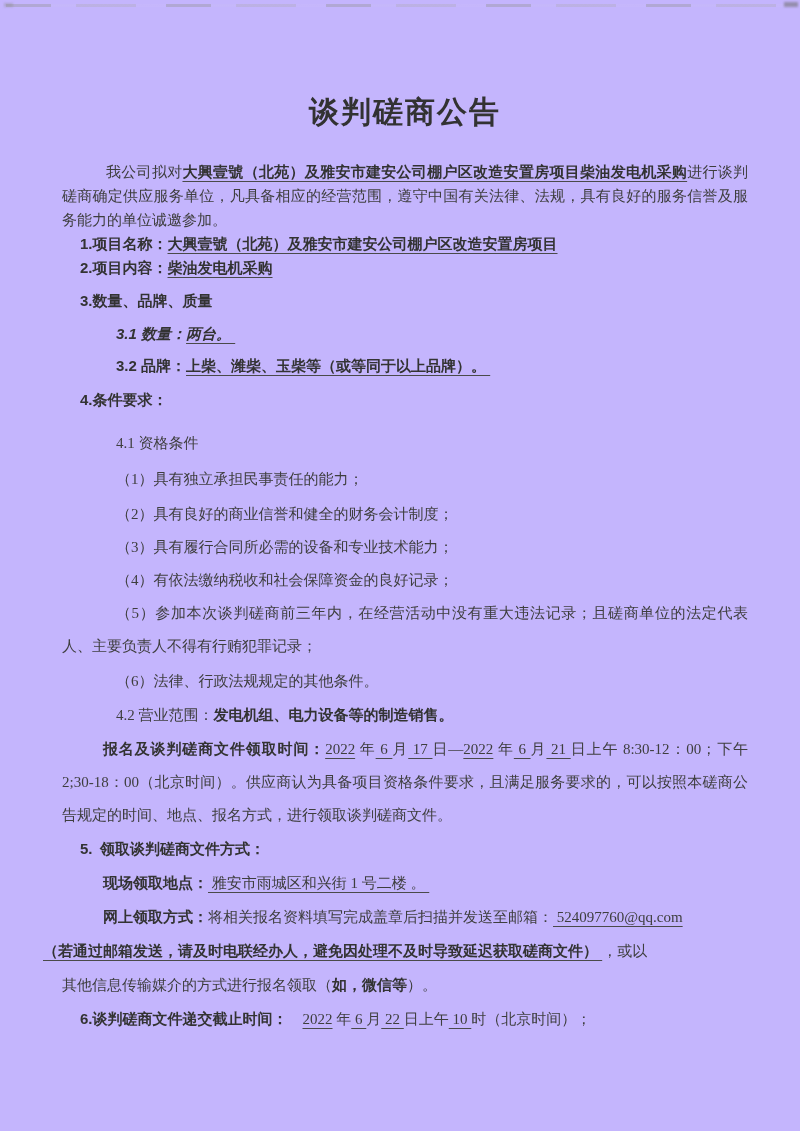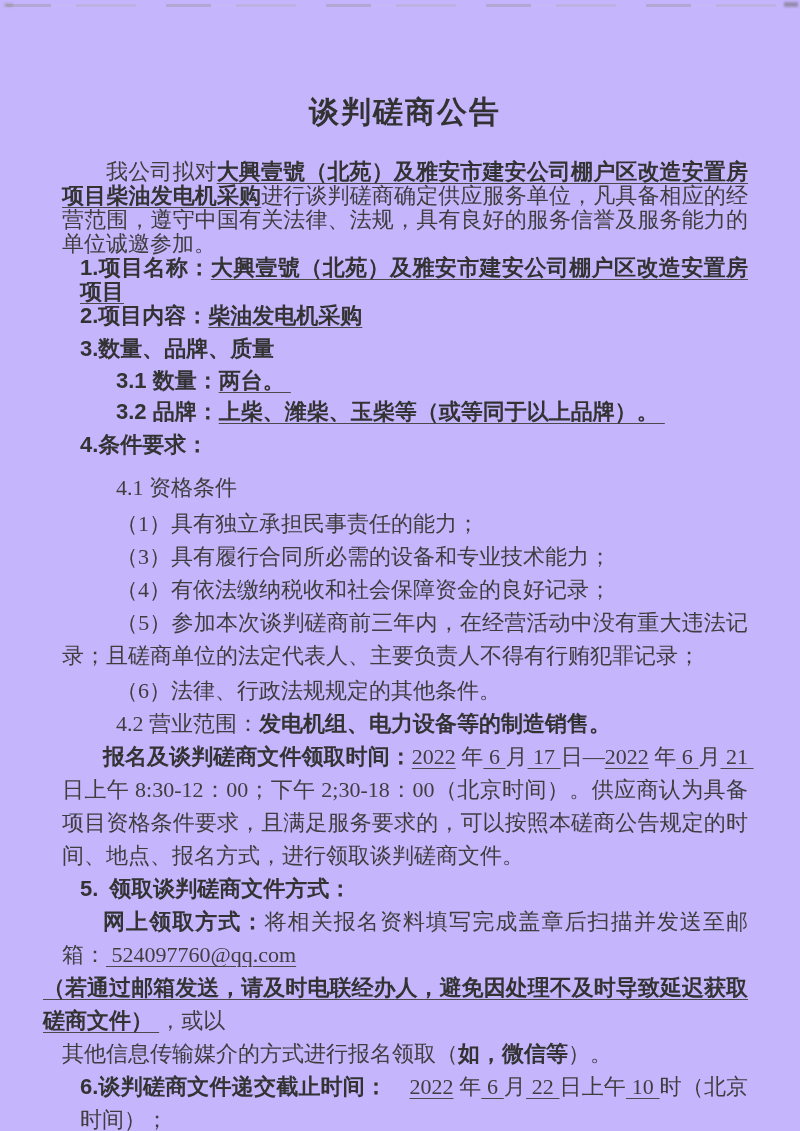--- a/index.html
+++ b/index.html
@@ -17,21 +17,21 @@
   .title {
     margin: 0;
     font-size: 30px;
     line-height: 48px;
     font-weight: bold;
     text-align: center;
     letter-spacing: 2px;
     color: #323232;
     font-family: "Liberation Serif", "DejaVu Serif", serif;
   }
-  .p { margin: 0; padding: 0; font-size: 22px; text-align: justify; }
+  .p { margin: 0; padding: 0; font-size: 15px; text-align: justify; }
   .run { white-space: pre-wrap; }
   .s-b {
     font-weight: bold;
     color: #333333;
     font-family: "Liberation Sans", "DejaVu Sans", sans-serif;
   }
   .s-u {
     text-decoration: underline;
     text-underline-offset: 3.5px;
     text-decoration-thickness: 1.2px;
@@ -43,21 +43,21 @@
   .ti-44 { text-indent: 44px; }
   .ti-41 { text-indent: 41px; }
   .ti-54 { text-indent: 54px; }
   .ml-41 { margin-left: 18px; }
   .ml-54 { margin-left: 54px; }
   .ml-n19 { margin-left: -19px; }
   .nowrap { white-space: nowrap; }
   .mt2  { margin-top: 2px; }
   .mt3  { margin-top: 3px; }
   .mt4  { margin-top: 4px; }
-  .mt5  { margin-top: 5px; }
+  .mt5  { margin-top: 5px; font-style: italic; }
   .mt6  { margin-top: 6px; }
   .mt7  { margin-top: 7px; }
   .mt13 { margin-top: 13px; font-family: Liberation Serif, serif; }
   .mt24 { margin-top: 24px; }
   .scan-top {
     position: absolute; top: 4px; left: 6px; width: 786px; height: 3px;
     background: repeating-linear-gradient(90deg,
       rgba(150,150,150,0.40) 0px 45px,
       rgba(220,220,220,0.08) 45px 70px,
       rgba(170,170,170,0.30) 70px 130px,
@@ -86,25 +86,27 @@
   <div>
       <p class="p lh24 ti-44 mt24"><span class="run">我公司拟对</span><span class="run s-b s-u">大興壹號（北苑）及雅安市建安公司棚户区改造安置房项目柴油发电机采购</span><span class="run">进行谈判磋商确定供应服务单位，凡具备相应的经营范围，遵守中国有关法律、法规，具有良好的服务信誉及服务能力的单位诚邀参加。</span></p>
       <p class="p lh24 ml-41"><span class="run s-b">1.项目名称：</span><span class="run s-b s-u">大興壹號（北苑）及雅安市建安公司棚户区改造安置房项目</span></p>
       <p class="p lh24 ml-41"><span class="run s-b">2.项目内容：</span><span class="run s-b s-u">柴油发电机采购</span></p>
       <p class="p lh27 ml-41 mt7"><span class="run s-b">3.数量、品牌、质量</span></p>
       <p class="p lh27 ml-54 mt5"><span class="run s-b">3.1 数量：</span><span class="run s-b s-u">两台。 </span></p>
       <p class="p lh27 ml-54 mt4"><span class="run s-b">3.2 品牌：</span><span class="run s-b s-u">上柴、潍柴、玉柴等（或等同于以上品牌）。 </span></p>
       <p class="p lh27 ml-41 mt6"><span class="run s-b">4.条件要求：</span></p>
       <p class="p lh33 ml-54 mt13"><span class="run">4.1 资格条件</span></p>
       <p class="p lh33 ml-54 mt3"><span class="run">（1）具有独立承担民事责任的能力；</span></p>
+      <p class="p lh33 ml-54 mt2"><span class="run">（2）具有良好的商业信誉和健全的财务会计制度；</span></p>
       <p class="p lh33 ml-54"><span class="run">（3）具有履行合同所必需的设备和专业技术能力；</span></p>
       <p class="p lh33 ml-54"><span class="run">（4）有依法缴纳税收和社会保障资金的良好记录；</span></p>
       <p class="p lh33 ti-54"><span class="run">（5）参加本次谈判磋商前三年内，在经营活动中没有重大违法记录；且磋商单位的法定代表人、主要负责人不得有行贿犯罪记录；</span></p>
       <p class="p lh33 ml-54 mt2"><span class="run">（6）法律、行政法规规定的其他条件。</span></p>
       <p class="p lh33 ml-54"><span class="run">4.2 营业范围：</span><span class="run s-b">发电机组、电力设备等的制造销售。</span></p>
       <p class="p lh33 ti-41"><span class="run s-b">报名及谈判磋商文件领取时间：</span><span class="run s-u">2022</span><span class="run"> 年</span><span class="run s-u"> 6 </span><span class="run">月</span><span class="run s-u"> 17 </span><span class="run">日—</span><span class="run s-u">2022</span><span class="run"> 年</span><span class="run s-u"> 6 </span><span class="run">月</span><span class="run s-u"> 21 </span><span class="run">日上午 8:30-12：00；下午 2;30-18：00（北京时间）。供应商认为具备项目资格条件要求，且满足服务要求的，可以按照本磋商公告规定的时间、地点、报名方式，进行领取谈判磋商文件。</span></p>
       <p class="p lh33 ml-41"><span class="run s-b">5. 领取谈判磋商文件方式：</span></p>
+      <p class="p lh33 ti-41"><span class="run s-b">现场领取地点：</span><span class="run s-u"> 雅安市雨城区和兴街 1 号二楼 。 </span></p>
       <p class="p lh33 ti-41"><span class="run s-b">网上领取方式：</span><span class="run">将相关报名资料填写完成盖章后扫描并发送至邮箱：</span><span class="run s-u"> 524097760@qq.com</span></p>
       <p class="p lh33 ml-n19 nowrap"><span class="run s-b s-u">（若通过邮箱发送，请及时电联经办人，避免因处理不及时导致延迟获取磋商文件） </span><span class="run">，或以</span></p>
       <p class="p lh33"><span class="run">其他信息传输媒介的方式进行报名领取（</span><span class="run s-b">如，微信等</span><span class="run">）。</span></p>
       <p class="p lh33 ml-41"><span class="run s-b">6.谈判磋商文件递交截止时间：</span><span class="run">　</span><span class="run s-u">2022</span><span class="run"> 年</span><span class="run s-u"> 6 </span><span class="run">月</span><span class="run s-u"> 22 </span><span class="run">日上午</span><span class="run s-u"> 10 </span><span class="run">时（北京时间）；</span></p>
     </div>
 </div>
 
 </body></html>

